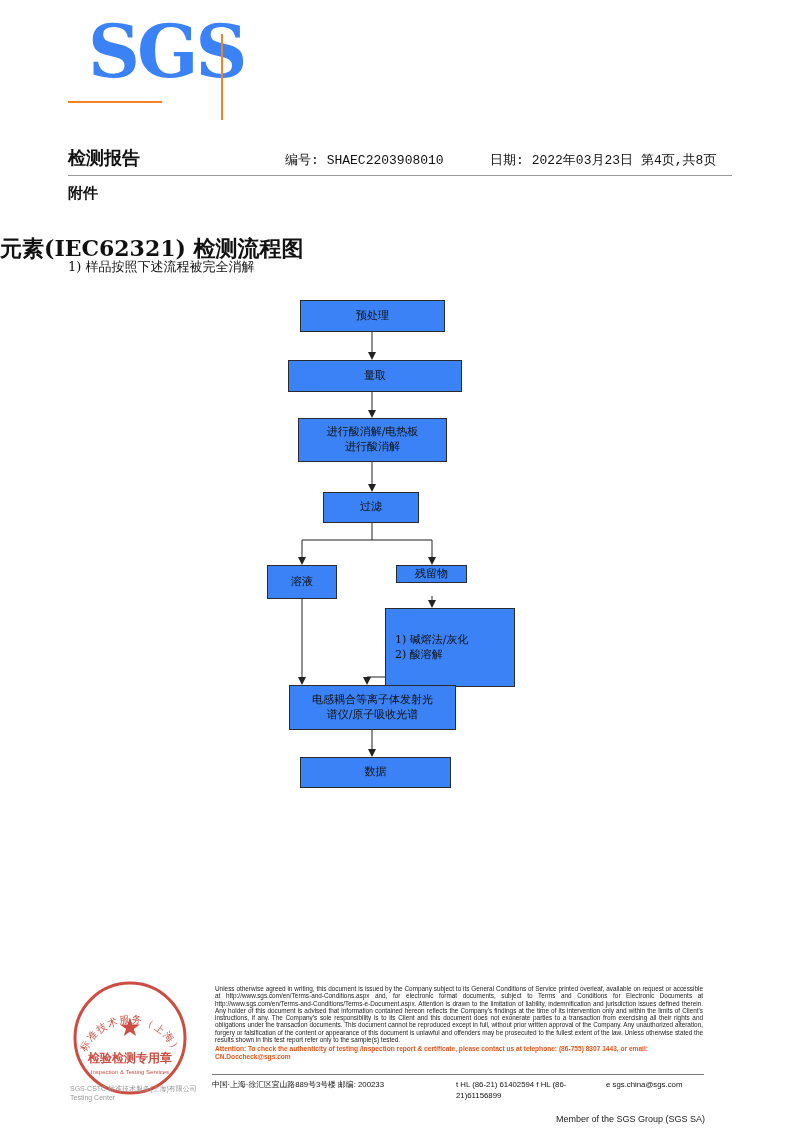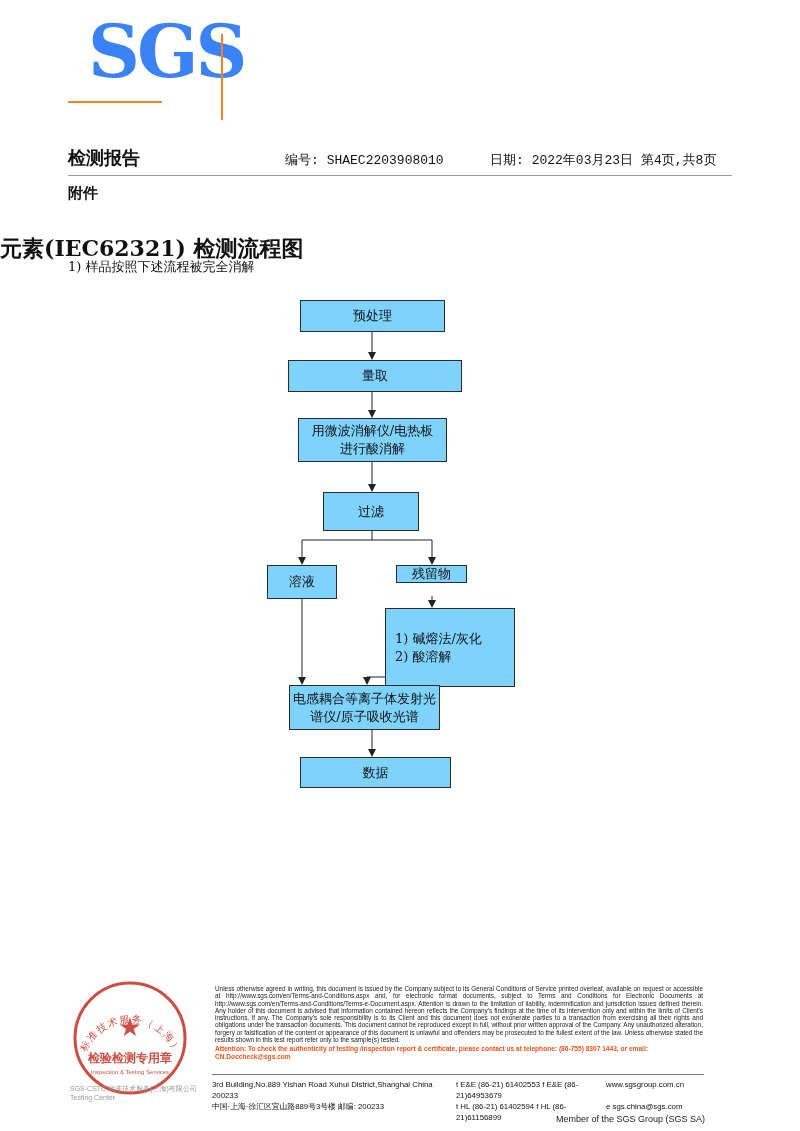--- a/index.html
+++ b/index.html
@@ -25,33 +25,33 @@
   #f-date { left:490px; }
   #f-page { left:641px; }
   .header-rule { position:absolute; left:68px; top:175px; width:664px; height:1px; background:#9a9a9a; }
   .attachment { position:absolute; left:68px; top:184px; font-size:15px; font-weight:bold; font-family:"DejaVu Serif", serif; }
 
   
   .flow-title { position:absolute; left:0; right:0; top:214px; text-align:left; font-size:22px; font-weight:bold; font-family:"DejaVu Serif", serif;margin-top:20px; }
   .flow-note  { position:absolute; left:68px; top:258px; font-size:13px; font-family:"DejaVu Serif", serif;text-align:right; }
 
   .fbox {
-    position:absolute; border:1px solid #2b2b2b; background:#7dd3fc;
+    position:absolute; border:1px solid #2b2b2b; background:#3b82f6;
     display:flex; align-items:center; justify-content:center;
-    font-size:13px; line-height:1.35; font-family:"DejaVu Serif", serif;
+    font-size:11px; line-height:1.35; font-family:"DejaVu Serif", serif;
     text-align:center; white-space:pre-line;
   }
   #b-pre  { left:300px; top:300px; width:145px; height:32px; }
   #b-meas { left:288px; top:360px; width:174px; height:32px; }
   #b-dig  { left:298px; top:418px; width:149px; height:44px; }
-  #b-fil  { left:323px; top:492px; width:96px;  height:39px; }
+  #b-fil  { left:323px; top:492px; width:96px;  height:31px; }
   #b-sol  { left:267px; top:565px; width:70px;  height:34px; }
   #b-res  { left:396px; top:565px; width:71px;  height:18px; }
   #b-alk  { left:385px; top:608px; width:130px; height:79px; justify-content:flex-start; text-align:left; padding-left:9px; }
-  #b-icp  { left:289px; top:685px; width:151px; height:45px;text-align:center; }
+  #b-icp  { left:289px; top:685px; width:167px; height:45px;text-align:center; }
   #b-dat  { left:300px; top:757px; width:151px; height:31px; }
 
   #connectors { position:absolute; left:0; top:0; width:800px; height:1131px; pointer-events:none; }
   #connectors path, #connectors line { stroke:#222; stroke-width:1; fill:none; }
   #connectors polygon { fill:#222; }
 
   
   .foot-text { position:absolute; left:215px; top:985px; width:488px; }
   .disclaimer {
     font-size:6.4px; line-height:7.3px; text-align:justify; color:#1c1c1c;
@@ -132,21 +132,21 @@
 
     <path d="M450,673 L450,677 L367,677"></path>
     <polygon points="363,677 371,677 367,685"></polygon>
 
     <line x1="372" y1="730" x2="372" y2="749"></line>
     <polygon points="368,749 376,749 372,757"></polygon>
   </svg>
 
   <div class="fbox" id="b-pre">预处理</div>
   <div class="fbox" id="b-meas">量取</div>
-  <div class="fbox" id="b-dig">用微波消解仪/电热板
+  <div class="fbox" id="b-dig">进行酸消解/电热板
 进行酸消解</div>
   <div class="fbox" id="b-fil">过滤</div>
   <div class="fbox" id="b-sol">溶液</div>
   <div class="fbox" id="b-res">残留物</div>
   <div class="fbox" id="b-alk">1) 碱熔法/灰化
 2) 酸溶解</div>
   <div class="fbox" id="b-icp">电感耦合等离子体发射光
 谱仪/原子吸收光谱</div>
   <div class="fbox" id="b-dat">数据</div>
 
@@ -168,25 +168,20 @@
     <div>Testing Center</div>
   </div>
 
   <div class="foot-text">
     <p class="disclaimer">Unless otherwise agreed in writing, this document is issued by the Company subject to its General Conditions of Service printed overleaf, available on request or accessible at http://www.sgs.com/en/Terms-and-Conditions.aspx and, for electronic format documents, subject to Terms and Conditions for Electronic Documents at http://www.sgs.com/en/Terms-and-Conditions/Terms-e-Document.aspx. Attention is drawn to the limitation of liability, indemnification and jurisdiction issues defined therein. Any holder of this document is advised that information contained hereon reflects the Company's findings at the time of its intervention only and within the limits of Client's instructions, if any. The Company's sole responsibility is to its Client and this document does not exonerate parties to a transaction from exercising all their rights and obligations under the transaction documents. This document cannot be reproduced except in full, without prior written approval of the Company. Any unauthorized alteration, forgery or falsification of the content or appearance of this document is unlawful and offenders may be prosecuted to the fullest extent of the law. Unless otherwise stated the results shown in this test report refer only to the sample(s) tested.</p>
     <p class="attention">Attention: To check the authenticity of testing /inspection report &amp; certificate, please contact us at telephone: (86-755) 8307 1443, or email: CN.Doccheck@sgs.com</p>
   </div>
 
   <div class="addr-block">
     <div class="addr-row">
-      <span class="c1">3rd Building,No.889 Yishan Road Xuhui District,Shanghai China   200233</span>
-      <span class="c2">t E&amp;E (86-21) 61402553   f E&amp;E (86-21)64953679</span>
-      <span class="c3">www.sgsgroup.com.cn</span>
-    </div>
-    <div class="addr-row">
       <span class="c1">中国·上海·徐汇区宜山路889号3号楼    邮编: 200233</span>
       <span class="c2">t HL (86-21) 61402594    f HL (86-21)61156899</span>
       <span class="c3">e  sgs.china@sgs.com</span>
     </div>
   </div>
 
   <div class="member">Member of the SGS Group (SGS SA)</div>
 
 </div>
 

